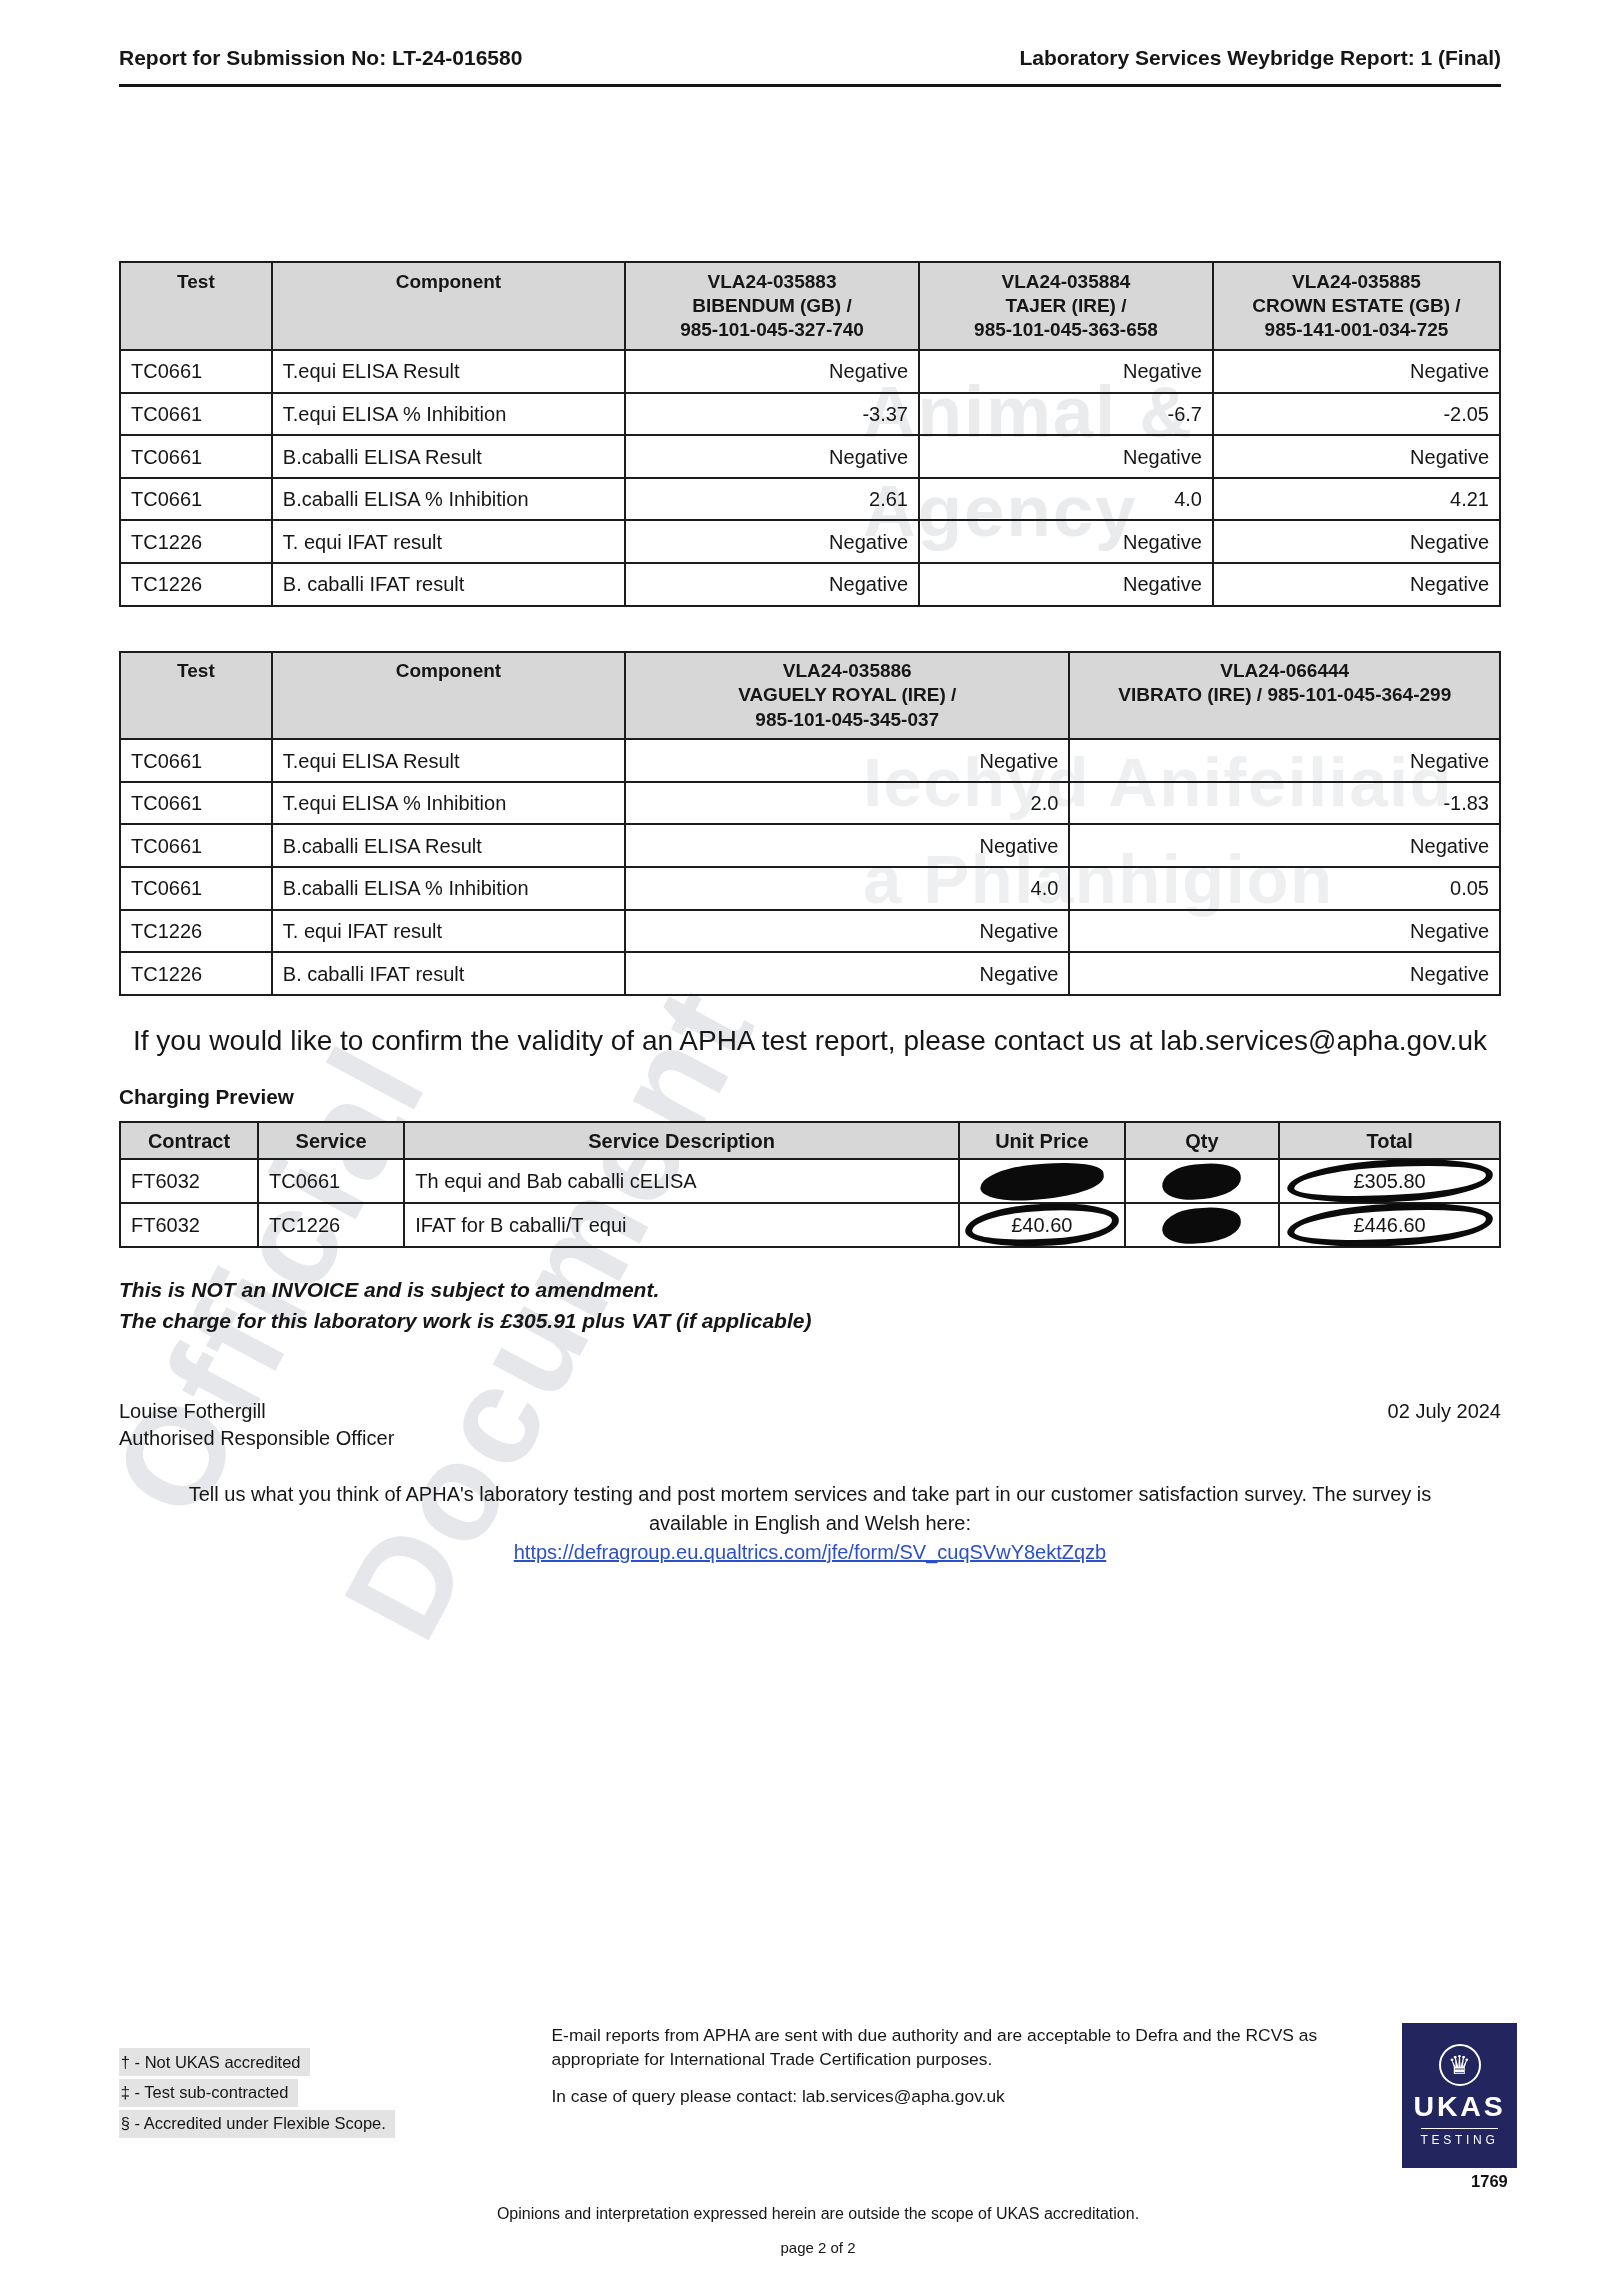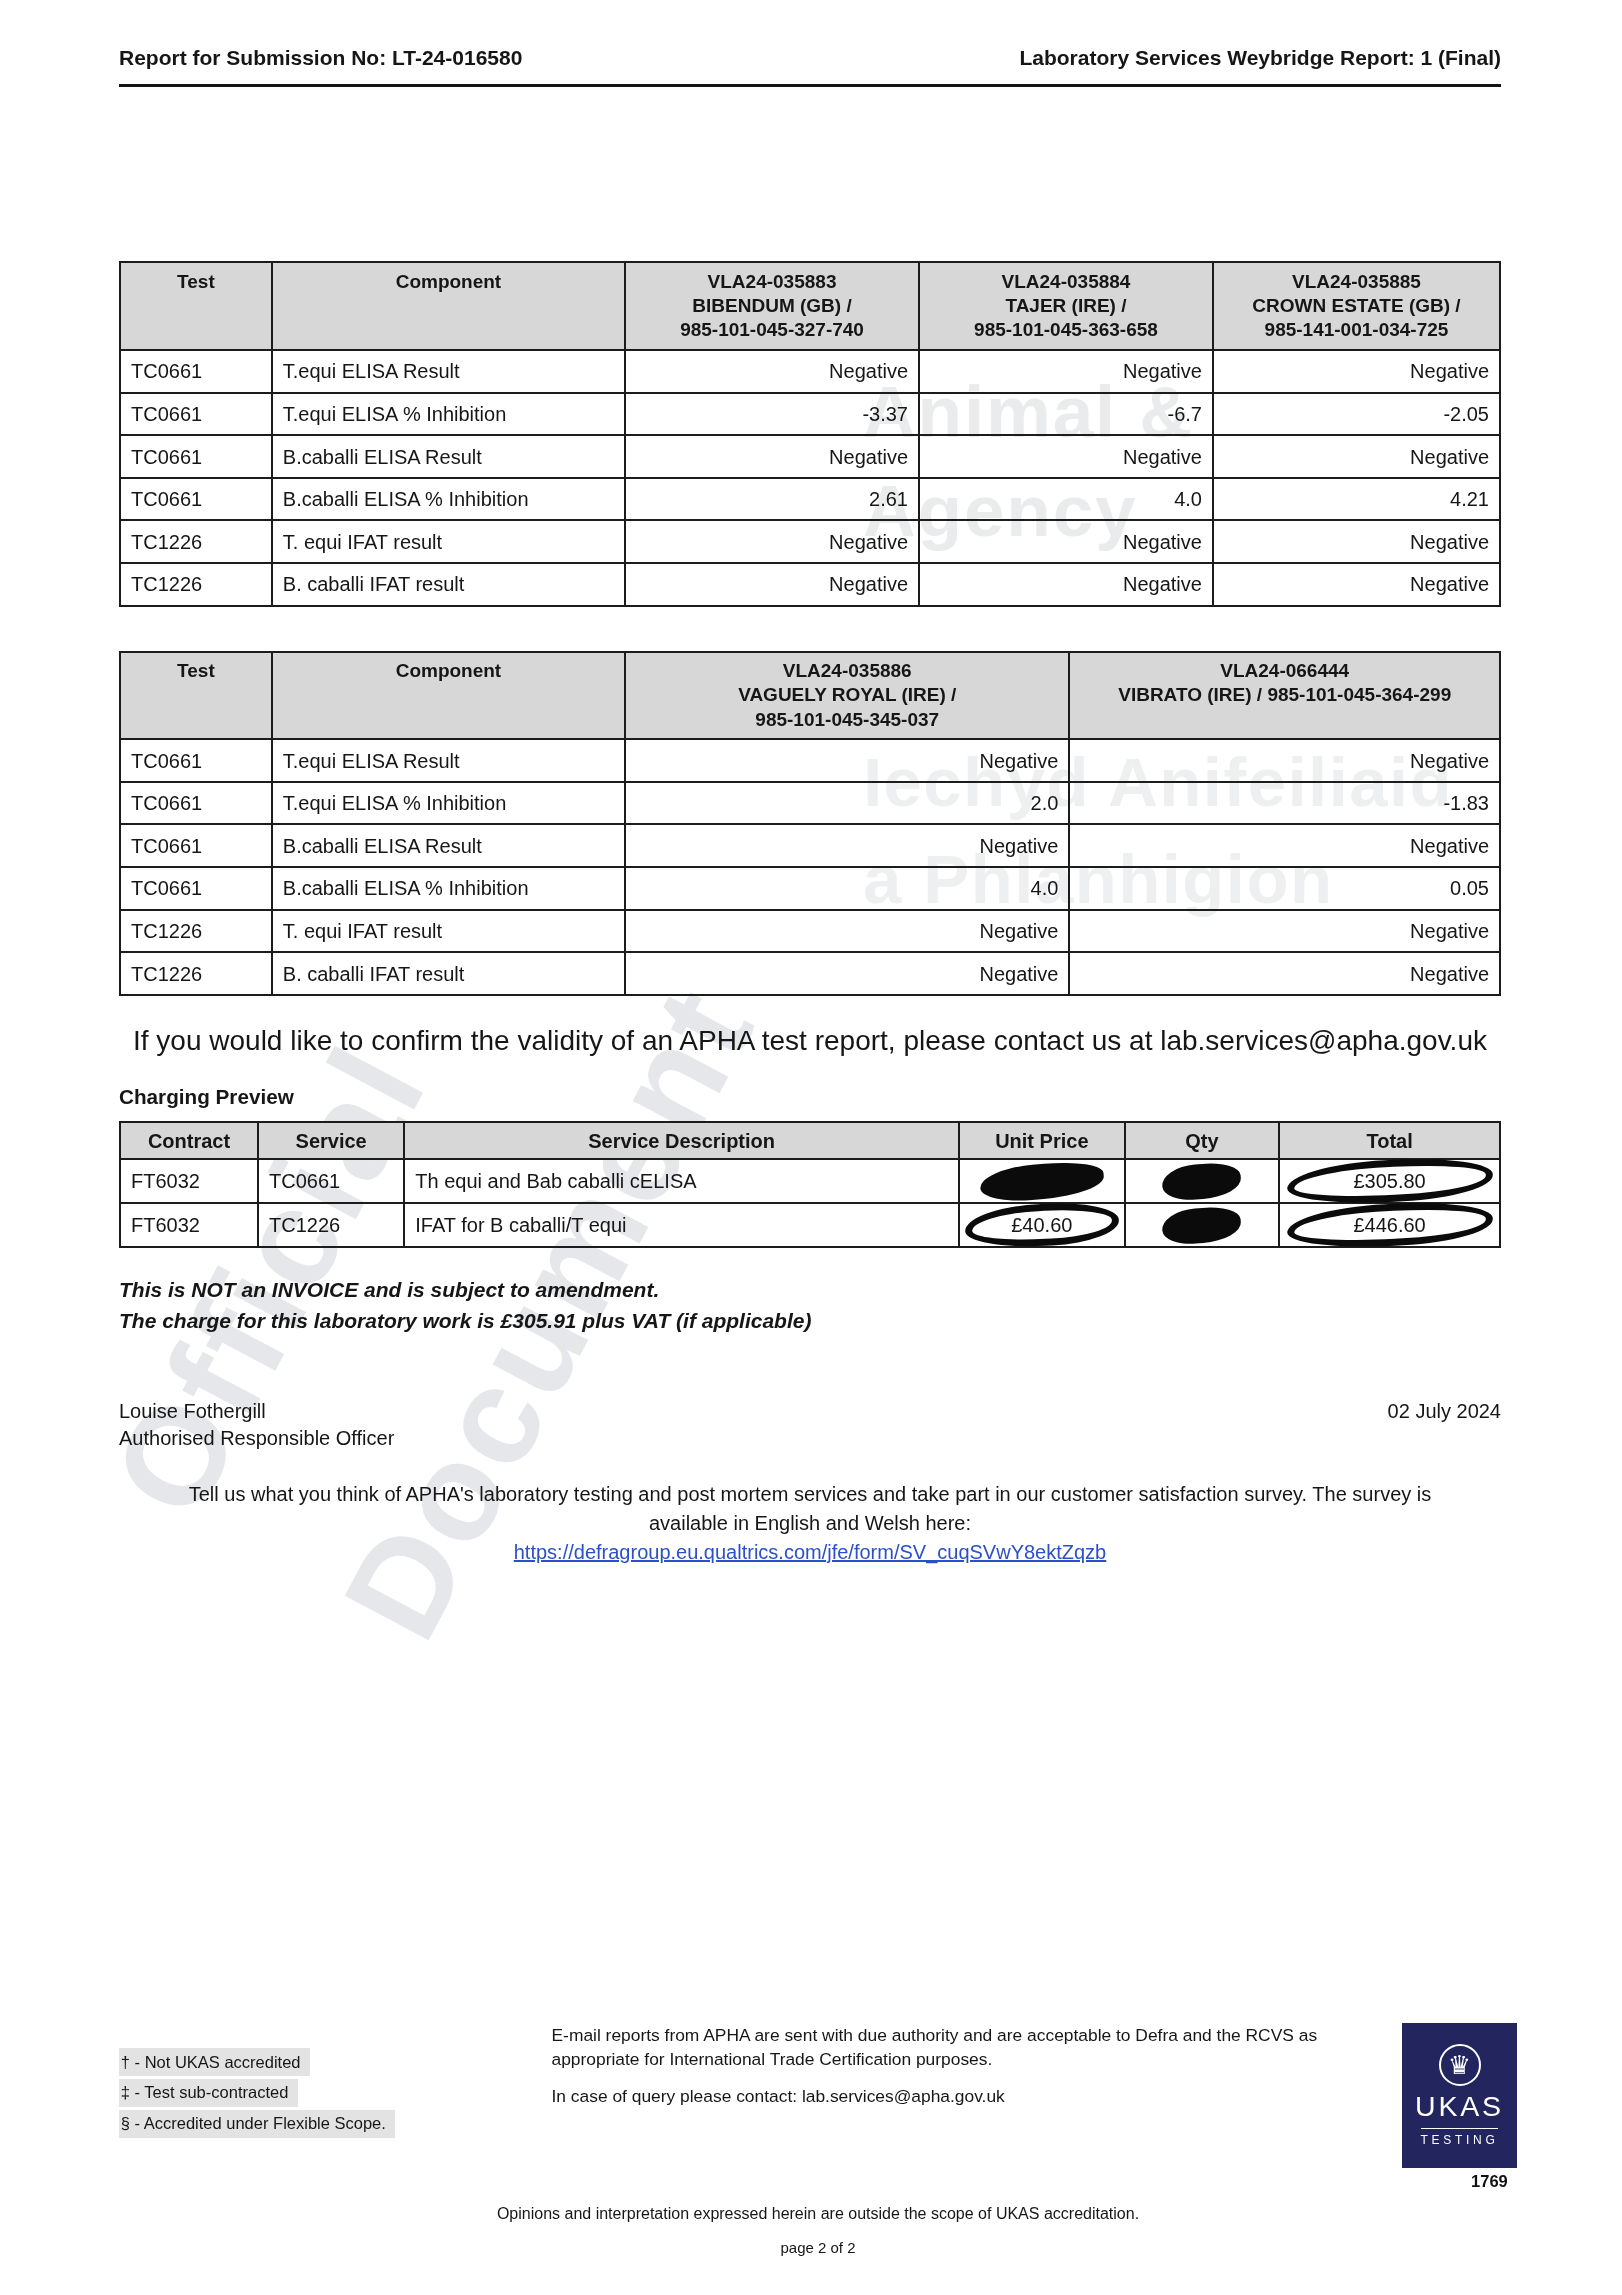--- a/index.html
+++ b/index.html
@@ -61,21 +61,21 @@
   
   .footer{position:absolute;z-index:1;left:119px;right:106px;bottom:39px;font-size:17.4px;}
   .footer-top{display:flex;justify-content:space-between;align-items:flex-start;}
   .accred-notes{width:376px;padding-top:25px;font-size:16.5px;line-height:1.6;}
   .accred-notes .note-line{background:#e3e3e3;display:inline-block;padding:0.9px 9.2px 0.9px 1.8px;margin-bottom:2.8px;}
   .footer-center{width:790px;font-size:17.4px;line-height:1.4;}
   .footer-center .query{margin-top:13px;}
   .ukas{width:119px;text-align:center;}
   .ukas-box{width:115px;height:145px;background:var(--ukas-navy);color:#fff;display:flex;flex-direction:column;align-items:center;justify-content:center;gap:4.6px;margin-left:auto;}
   .ukas-crown-ring{width:42px;height:42px;border:2.8px solid #fff;border-radius:50%;display:flex;align-items:center;justify-content:center;font-size:26px;line-height:1;}
-  .ukas-name{font-size:28.5px;font-weight:normal;letter-spacing:2.8px;}
+  .ukas-name{font-size:28.5px;font-weight:bold;letter-spacing:2.8px;}
   .ukas-sub{font-size:12px;letter-spacing:3.7px;border-top:1.4px solid #fff;padding-top:3.7px;}
   .ukas-number{font-size:16.5px;font-weight:bold;margin-top:4.6px;text-align:right;padding-right:9.2px;color:#111;}
   .opinions{margin-top:13.8px;text-align:center;font-size:16px;}
   .page-num{margin-top:16px;text-align:center;font-size:15px;}
 </style>
 </head>
 <body>
 
 <div class="page">
 

